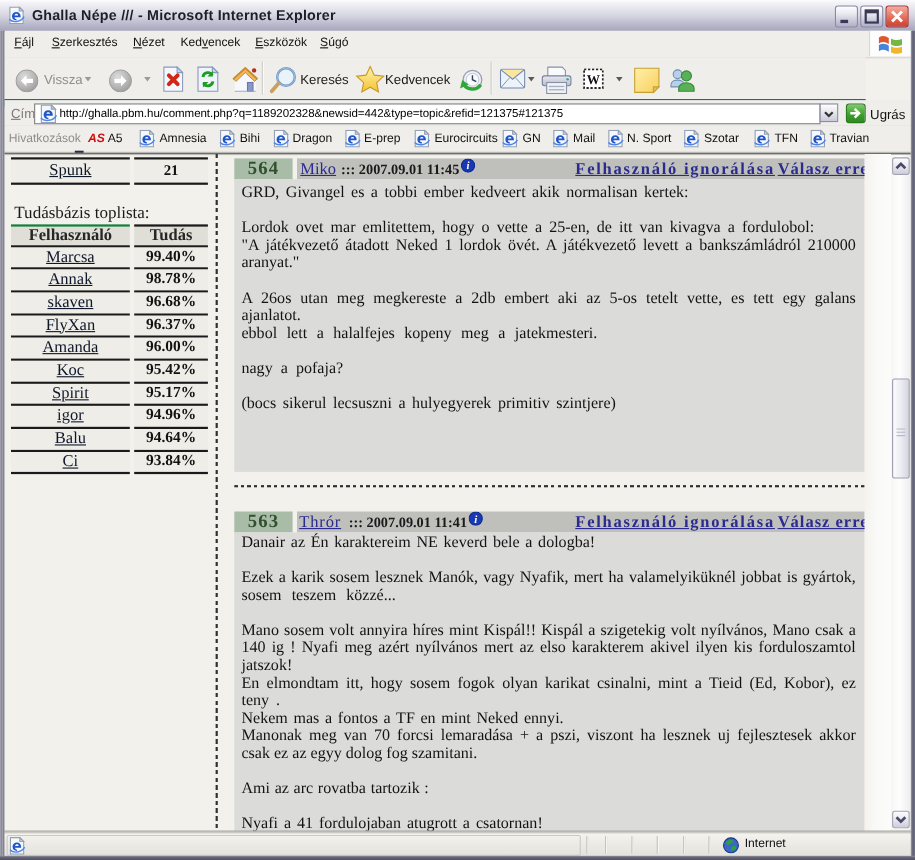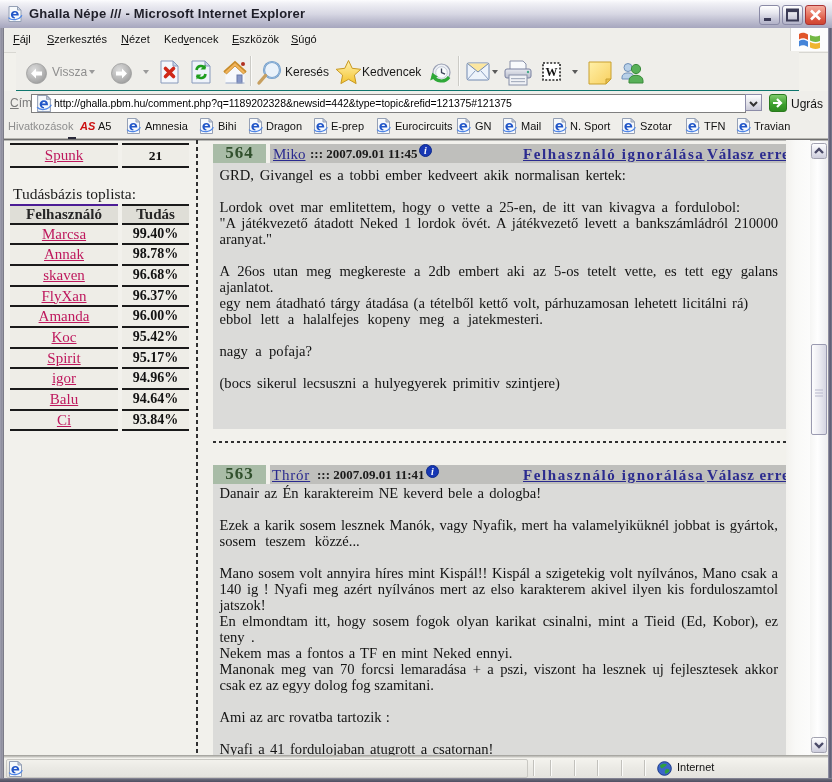--- a/index.html
+++ b/index.html
@@ -12,21 +12,21 @@
 border-bottom:1px solid #8E8E9E;}
 #title .ttxt{position:absolute;left:29px;top:6px;font-size:13px;font-weight:bold;color:#1E1E28;letter-spacing:0.2px;}
 .wbtn{position:absolute;top:5px;width:21px;height:20px;border:1px solid #8A8AA6;border-radius:3px;
 background:linear-gradient(180deg,#FFFFFF 0%,#E6E6EE 40%,#C4C4D6 75%,#B2B2C8 100%);box-sizing:border-box;}
 #btnclose{background:linear-gradient(180deg,#F4AC9E 0%,#E87A66 45%,#D9503C 80%,#CE4733 100%);border-color:#A33;}
 
 #menubar{left:4px;top:28px;width:824px;height:24px;background:#EFEEEA;border-bottom:1px solid #D8D7D2;}
 .mitem{position:absolute;top:5px;font-size:11px;color:#111;}
 #logobox{position:absolute;left:786px;top:0px;width:38px;height:23px;background:#FDFDFD;border-left:1px solid #D8D7D2;}
 
-#toolbar{left:4px;top:52px;width:783px;height:38px;background:#EFEEEA;border-bottom:7px solid #0f766e;margin-left:12px;}
+#toolbar{left:4px;top:52px;width:783px;height:38px;background:#EFEEEA;border-bottom:7px solid #0f766e;}
 .tsep{position:absolute;top:4px;width:1px;height:30px;background:#CCCBC6;border-right:1px solid #FAFAF8;}
 .tlabel{position:absolute;top:13px;font-size:12px;color:#1a1a1a;}
 .gray{color:#8E8E8E;}
 .ddarr{position:absolute;width:0;height:0;border-left:3px solid transparent;border-right:3px solid transparent;border-top:4px solid #5A5A5A;}
 
 #addrbar{left:4px;top:91px;width:824px;height:23px;background:#EFEEEA;border-bottom:1px solid #D4D3CE;}
 #addrinput{position:absolute;left:27px;top:3px;width:715px;height:19px;background:#fff;border:1px solid #7F7F7F;box-sizing:border-box;}
 #addrtext{position:absolute;left:50px;top:6px;font-size:10.5px;letter-spacing:-0.05px;color:#000;white-space:nowrap;}
 #ddbtn{position:absolute;left:741px;top:3px;width:17px;height:17px;background:linear-gradient(180deg,#FEFEFE,#E0E0E8 60%,#CACAD8);border:1px solid #8C8CA8;box-sizing:border-box;}
 #gobtn{position:absolute;left:765px;top:3px;width:18px;height:18px;border-radius:3px;background:linear-gradient(180deg,#7FCB6C,#3B9E2C 60%,#2E8A21);border:1px solid #2A7A1E;box-sizing:border-box;}
@@ -34,21 +34,21 @@
 #linksbar{left:4px;top:114px;width:824px;height:24px;background:#EFEEEA;border-bottom:1px solid #B6B5B0;}
 .litem{position:absolute;top:6px;font-size:11px;color:#111;}
 .eicon{position:absolute;top:4px;width:15px;height:16px;}
 
 #content{left:4px;top:139px;width:824px;height:616px;background:#F2F1EC;border-top:1px solid #6E6E6E;overflow:hidden;}
 .serif{font-family:"Liberation Serif",serif;text-align:right;}
 
 .scol{position:absolute;}
 .srow{position:relative;box-sizing:content-box;border-bottom:2px solid #1A1A1A;font-family:"Liberation Serif",serif;text-align:center;height:18.7px;line-height:18.7px;font-size:15px;background:#EEEDE7;overflow:visible;}
 .srow.hdr{background:#DFDED7;font-weight:bold;color:#262626;font-size:15px;}
-a.slink{color:#be185d;}
+a.slink{color:#0f172a;}
 .num{font-weight:bold;color:#121212;font-size:14px;}
 
 #vdash{left:192px;top:0px;width:1.6px;height:614px;background:repeating-linear-gradient(180deg,#303030 0 4px,transparent 4px 7px);}
 
 .phead{position:absolute;height:19px;}
 .phead span{white-space:nowrap;}
 .pnum{position:absolute;left:0;top:0;width:53px;height:19px;background:#A9BCA7;color:#31502D;font-weight:bold;font-family:"Liberation Serif",serif;font-size:17px;letter-spacing:1px;text-align:center;line-height:18px;}
 .phrest{position:absolute;left:57px;top:0;right:0;height:19px;background:#BFBFBC;}
 .pbody{position:absolute;background:#DBDBD9;}
 .ptext{position:absolute;font-family:"Liberation Serif",serif;font-size:14.6px;line-height:16px;color:#131313;}
@@ -294,21 +294,21 @@
 
     <div class="scol" style="left:6px;top:3px;width:108px">
       <div class="srow" style="border-top:2px solid #1A1A1A;height:20.5px;line-height:20.5px;font-size:15px"><a class="slink" href="#s">Spunk</a></div>
     </div>
     <div class="scol" style="left:118px;top:3px;width:67px">
       <div class="srow" style="border-top:2px solid #1A1A1A;height:20.5px;line-height:20.5px;font-size:15px"><span class="num" style="font-size:13.5px">21</span></div>
     </div>
     <div class="abs serif" style="left:9px;top:45px;font-size:15.5px;color:#1A1A1A">Tudásbázis toplista:</div>
 
     <div class="scol" id="tcol1" style="left:6px;top:63.5px;width:108px">
-      <div class="srow hdr" style="border-top:2px solid #4c1d95;height:17px;line-height:17px">Felhasználó</div>
+      <div class="srow hdr" style="border-top:2px solid #15803d;height:17px;line-height:17px">Felhasználó</div>
       <div class="srow"><a class="slink" href="#s">Marcsa</a></div>
       <div class="srow"><a class="slink" href="#s">Annak</a></div>
       <div class="srow"><a class="slink" href="#s">skaven</a></div>
       <div class="srow"><a class="slink" href="#s">FlyXan</a></div>
       <div class="srow"><a class="slink" href="#s">Amanda</a></div>
       <div class="srow"><a class="slink" href="#s">Koc</a></div>
       <div class="srow"><a class="slink" href="#s">Spirit</a></div>
       <div class="srow"><a class="slink" href="#s">igor</a></div>
       <div class="srow"><a class="slink" href="#s">Balu</a></div>
       <div class="srow"><a class="slink" href="#s">Ci</a></div>
@@ -344,21 +344,20 @@
       <div class="pbody" style="left:0;top:22.5px;width:573px;height:266.5px"></div>
       <div class="ptext" style="left:6.5px;top:26.5px;width:558.5px">
         <div style="word-spacing:2.2px">GRD, Givangel es a tobbi ember kedveert akik normalisan kertek:</div>
         <div>&nbsp;</div>
         <div style="word-spacing:2.8px">Lordok ovet mar emlitettem, hogy o vette a 25-en, de itt van kivagva a fordulobol:</div>
         <div class="jline">"A játékvezető átadott Neked 1 lordok övét. A játékvezető levett a bankszámládról 210000</div>
         <div>aranyat."</div>
         <div>&nbsp;</div>
         <div class="jline">A 26os utan meg megkereste a 2db embert aki az 5-os tetelt vette, es tett egy galans</div>
         <div>ajanlatot.</div>
-        <div style="word-spacing:1.5px">egy nem átadható tárgy átadása (a tételből kettő volt, párhuzamosan lehetett licitálni rá)</div>
         <div style="word-spacing:5px">ebbol lett a halalfejes kopeny meg a jatekmesteri.</div>
         <div>&nbsp;</div>
         <div style="word-spacing:3.7px">nagy a pofaja?</div>
         <div>&nbsp;</div>
         <div style="word-spacing:2.3px">(bocs sikerul lecsuszni a hulyegyerek primitiv szintjere)</div>
       </div>
       <div class="dashline" style="left:0;top:301px;width:573px"></div>
       <div class="phead" style="left:0;top:324.5px;width:573px">
         <span class="pnum">563</span>
         <span class="phrest"></span>

